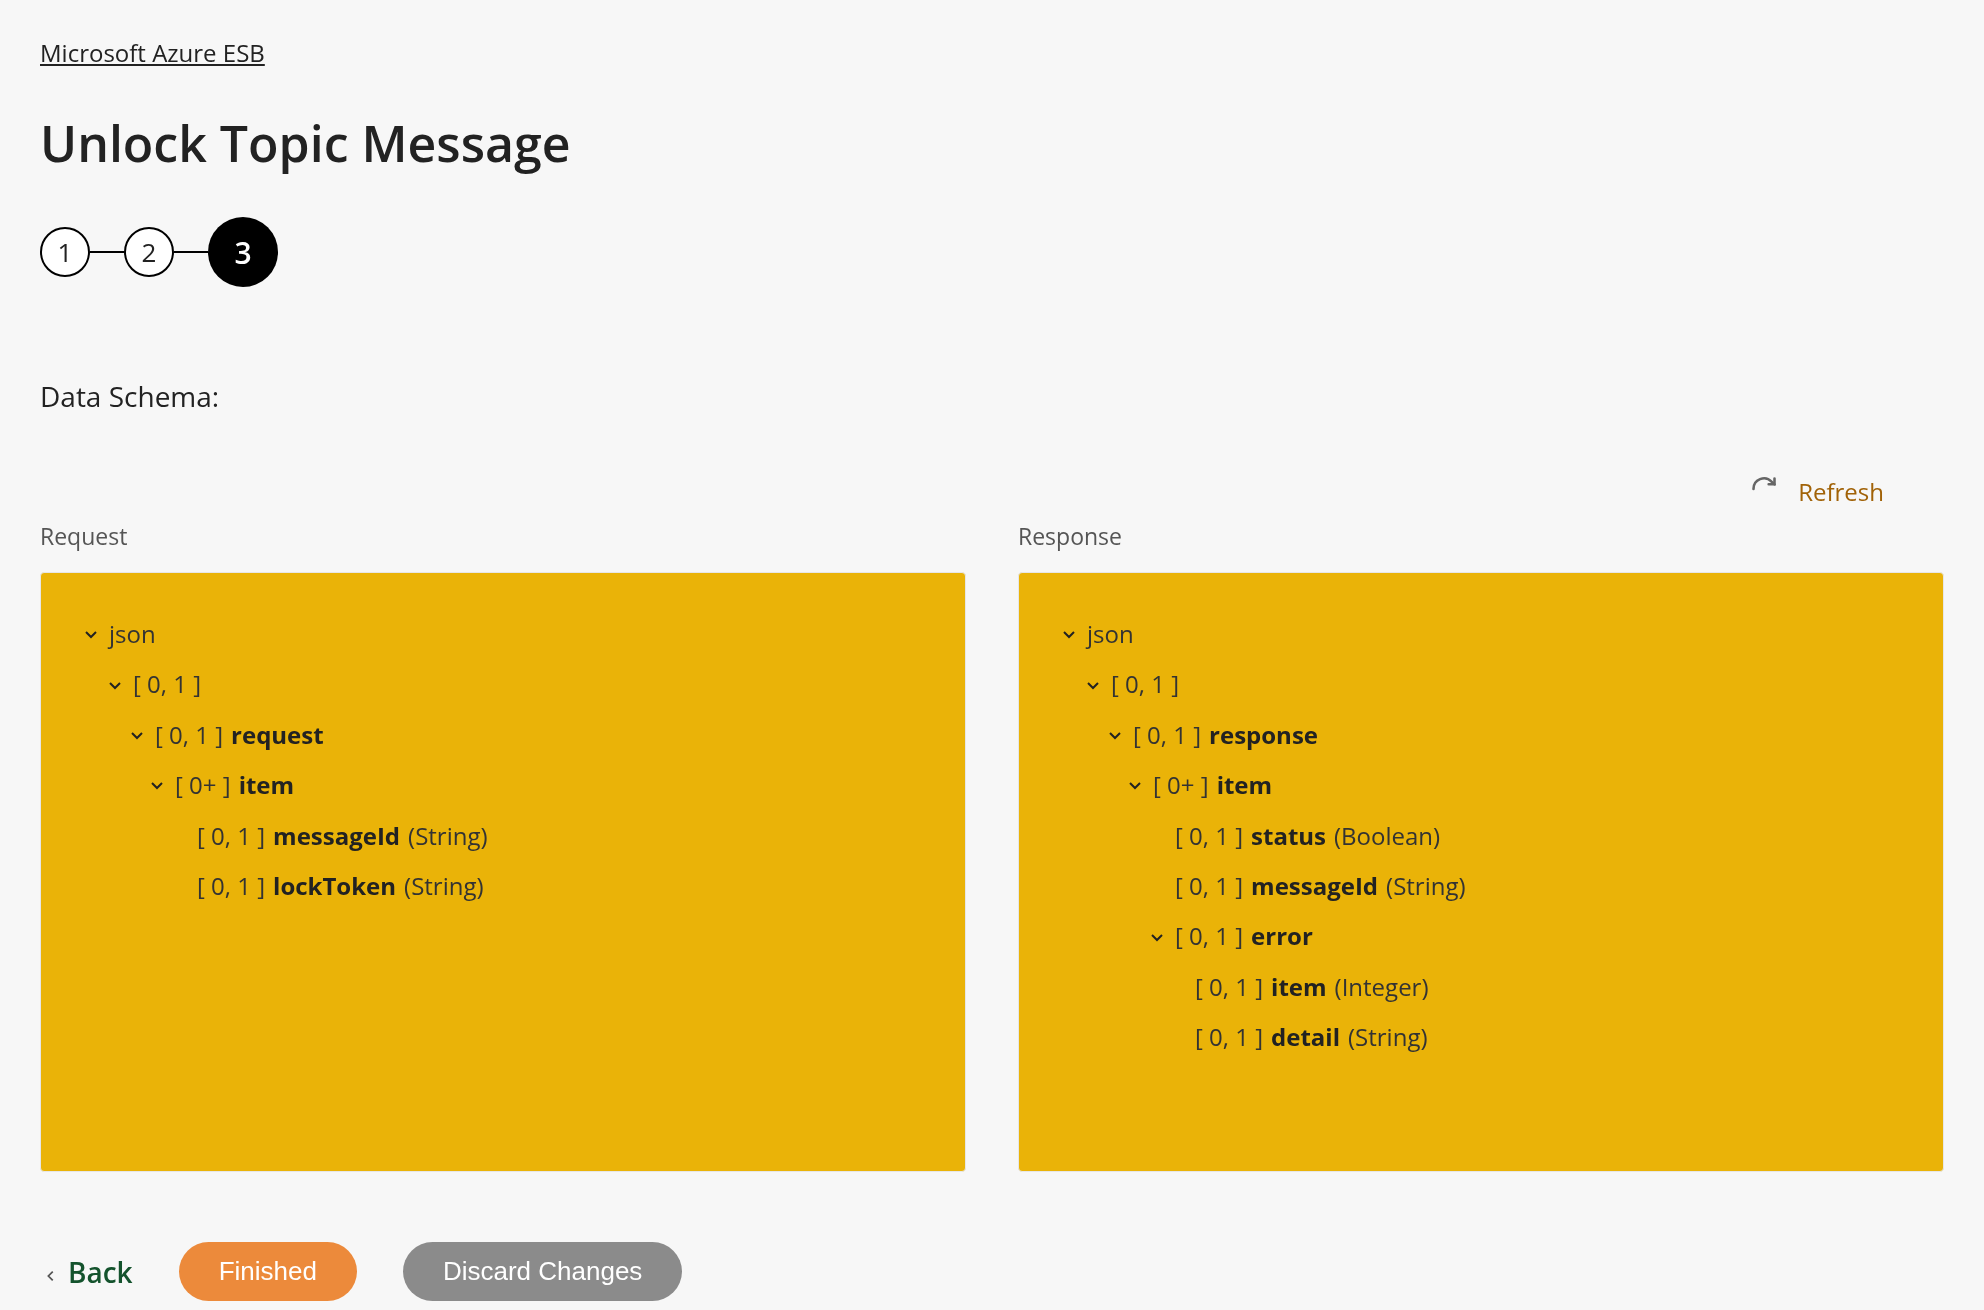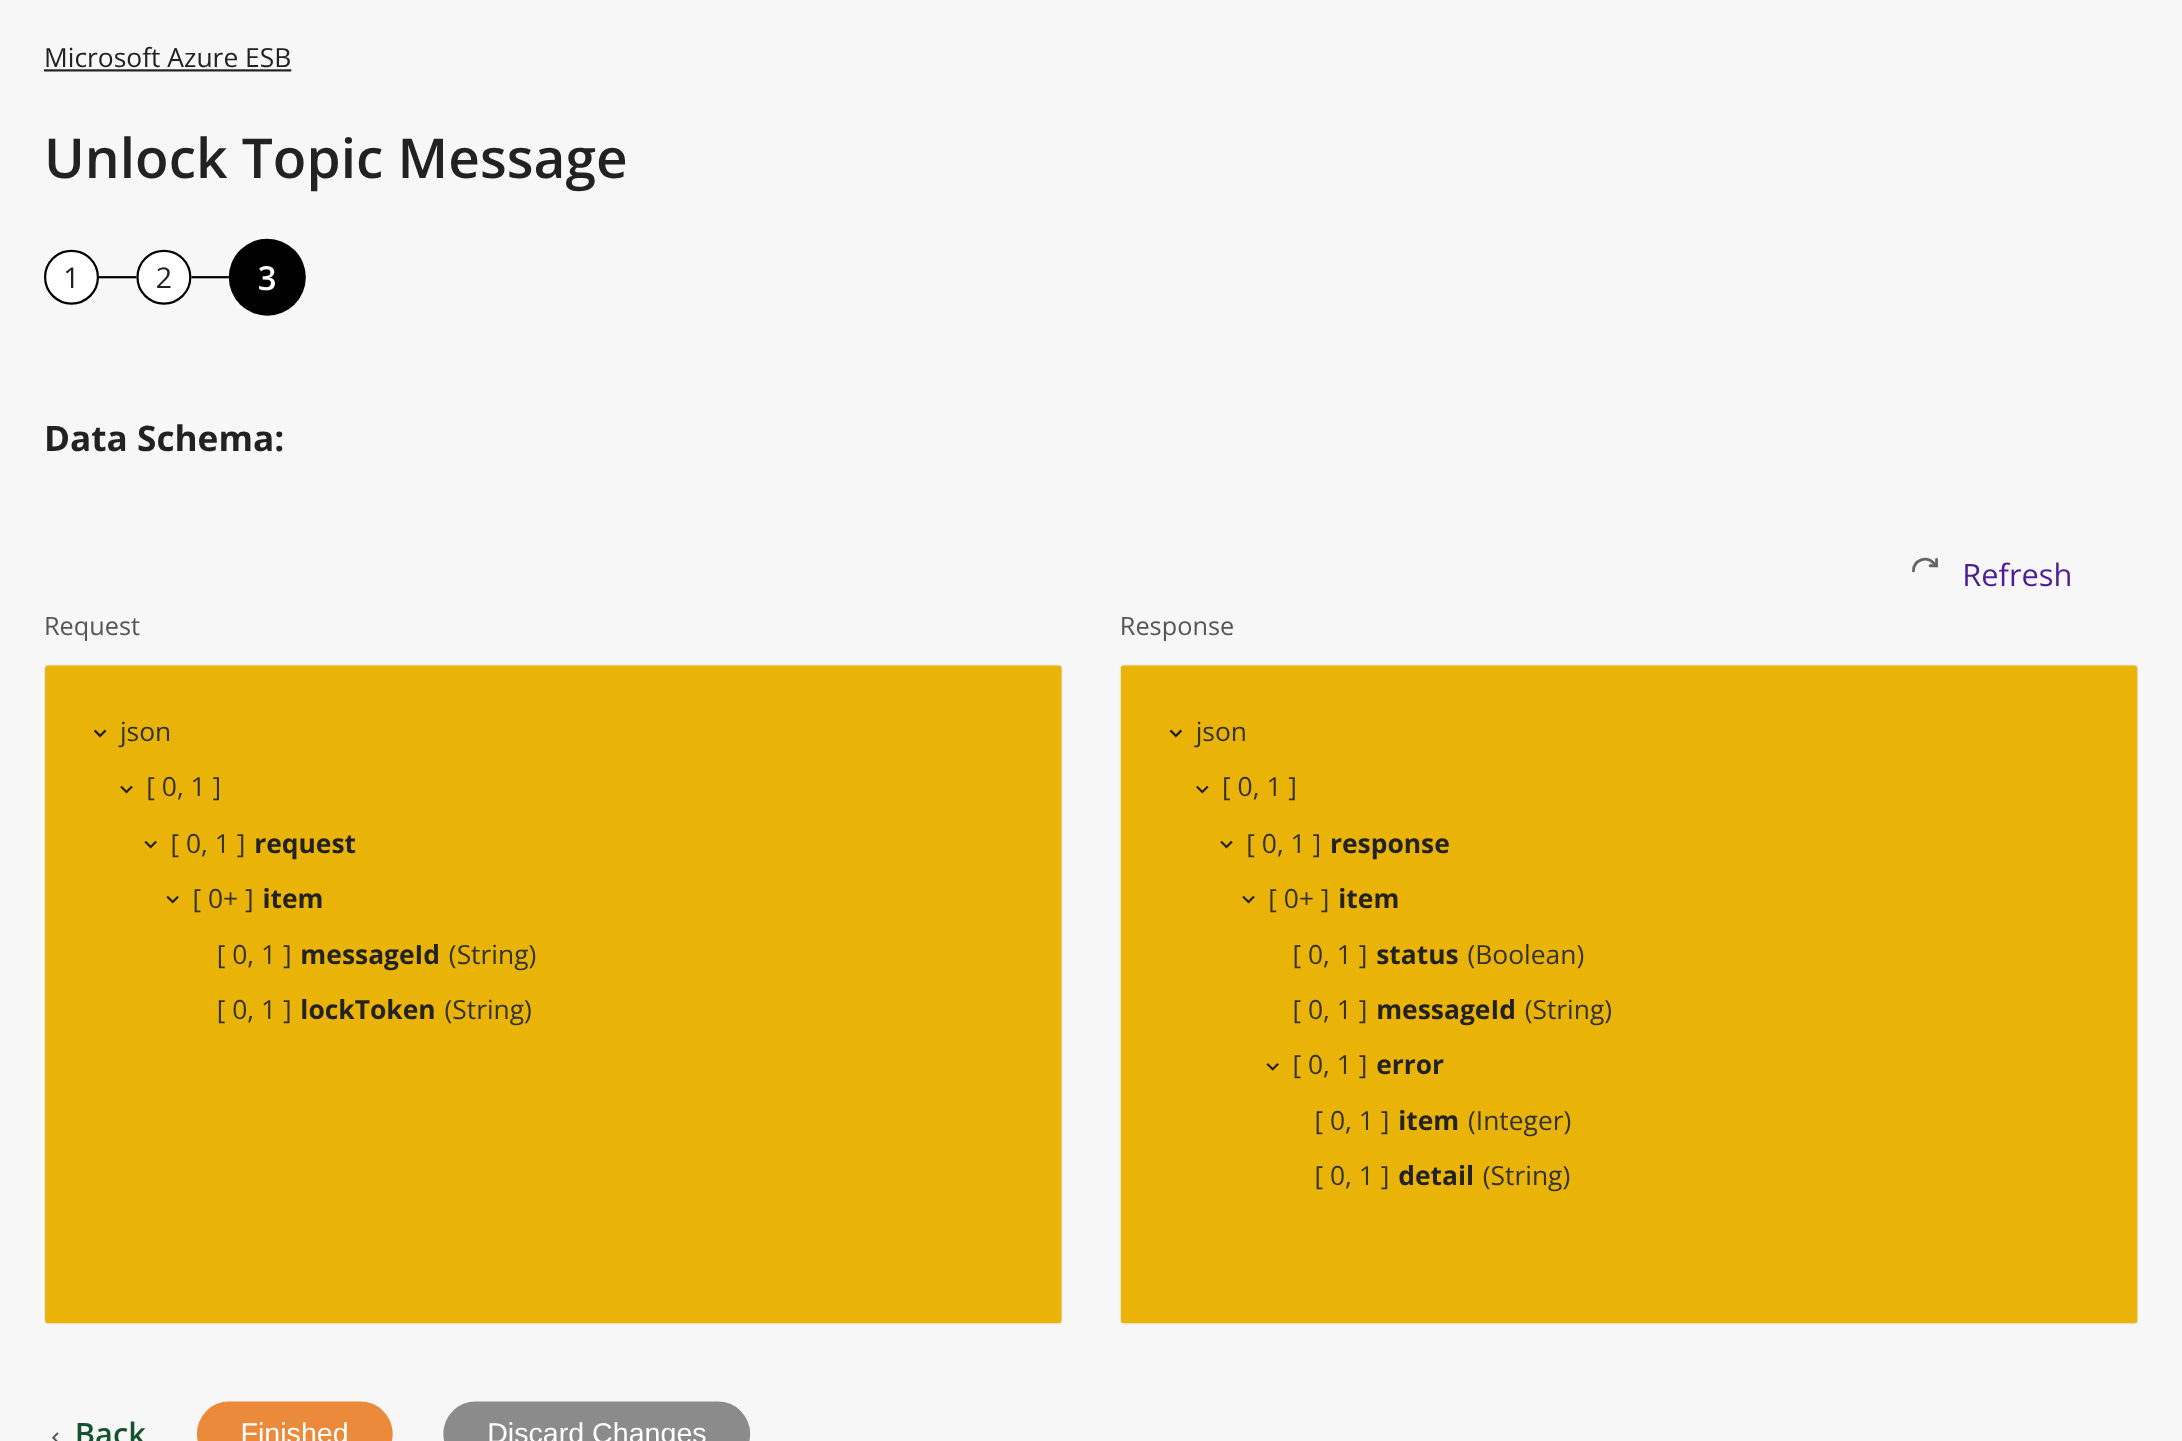--- a/index.html
+++ b/index.html
@@ -55,37 +55,37 @@
     border: none;
     font-size: 30px;
     font-weight: 600;
   }
   .step-sep {
     width: 34px;
     height: 2px;
     background: #000;
   }
   .section-title {
-    font-size: 32px;
-    font-weight: 700;
-    margin-bottom: 84px;
+    font-size: 28px;
+    font-weight: 400;
+    margin-bottom: 60px;
   }
   .refresh-row {
     display: flex;
     justify-content: flex-end;
     padding-right: 60px;
     margin-bottom: 10px;
   }
   .refresh {
     display: inline-flex;
-    align-items: flex-end;
+    align-items: flex-start;
     gap: 20px;
     cursor: pointer;
-    color: #4c1d95;
-    font-size: 28px;
+    color: #a16207;
+    font-size: 24px;
   }
   .refresh svg { width: 28px; height: 28px; }
   .columns {
     display: flex;
     gap: 52px;
   }
   .col {
     flex: 1;
     min-width: 0;
   }

